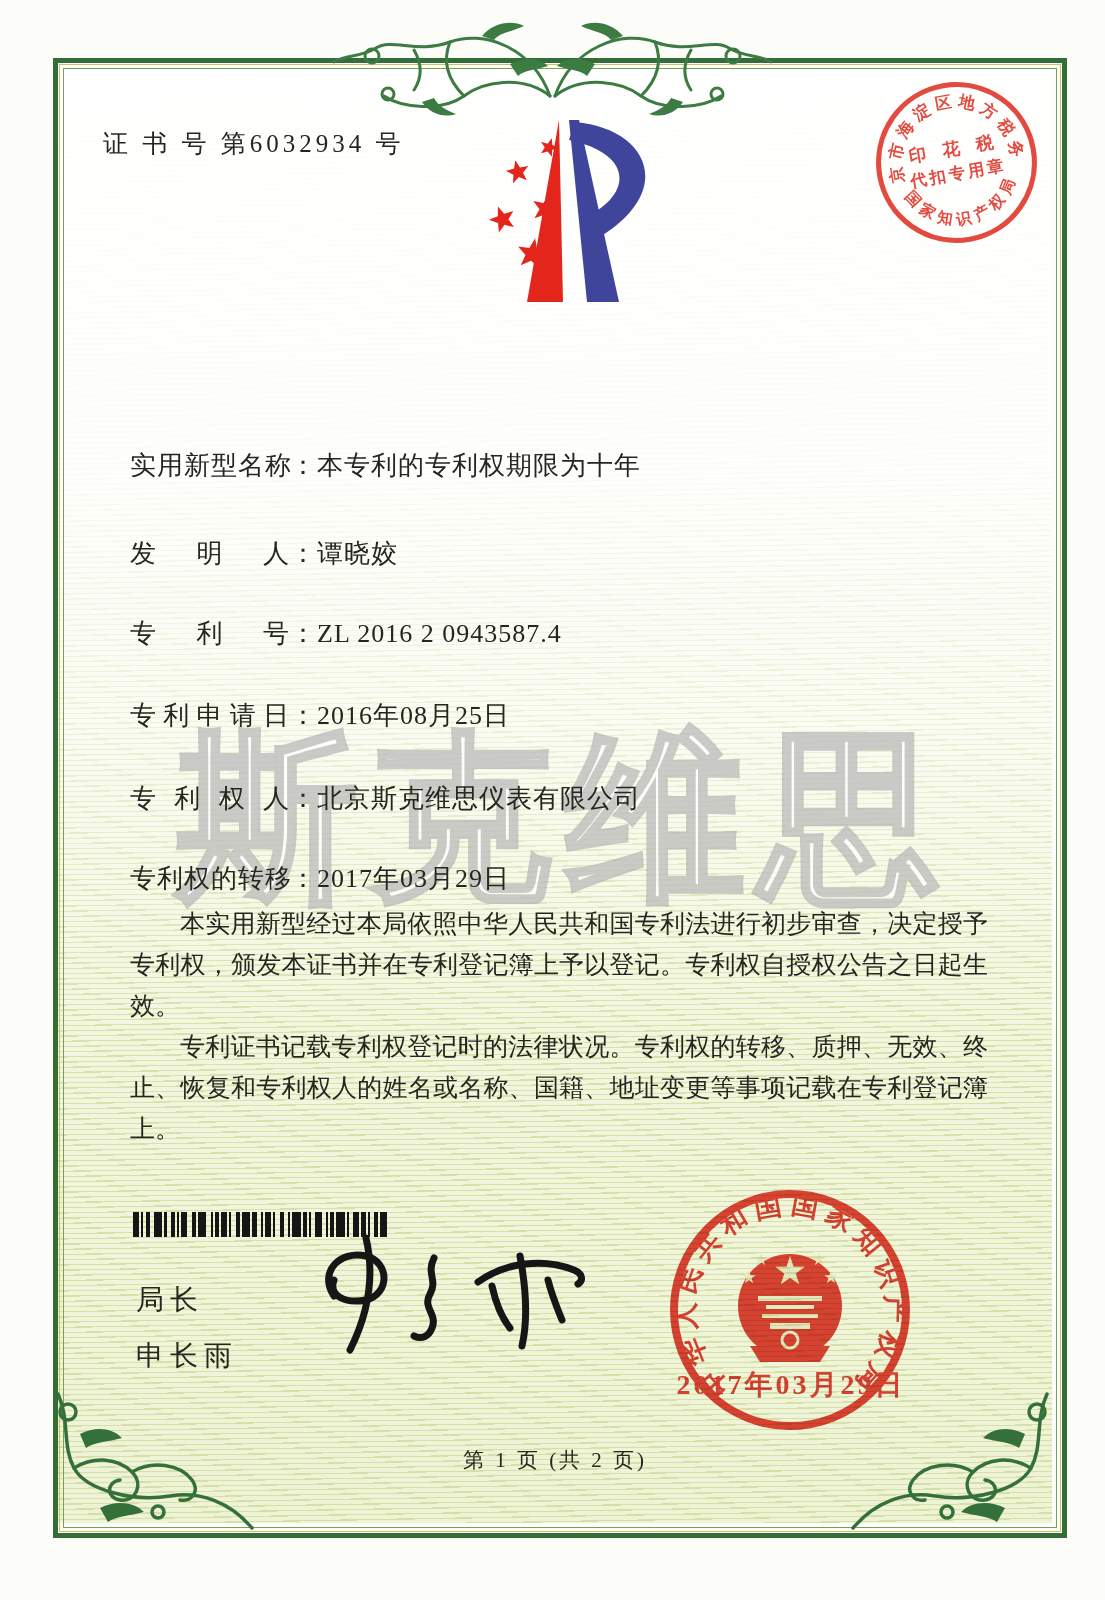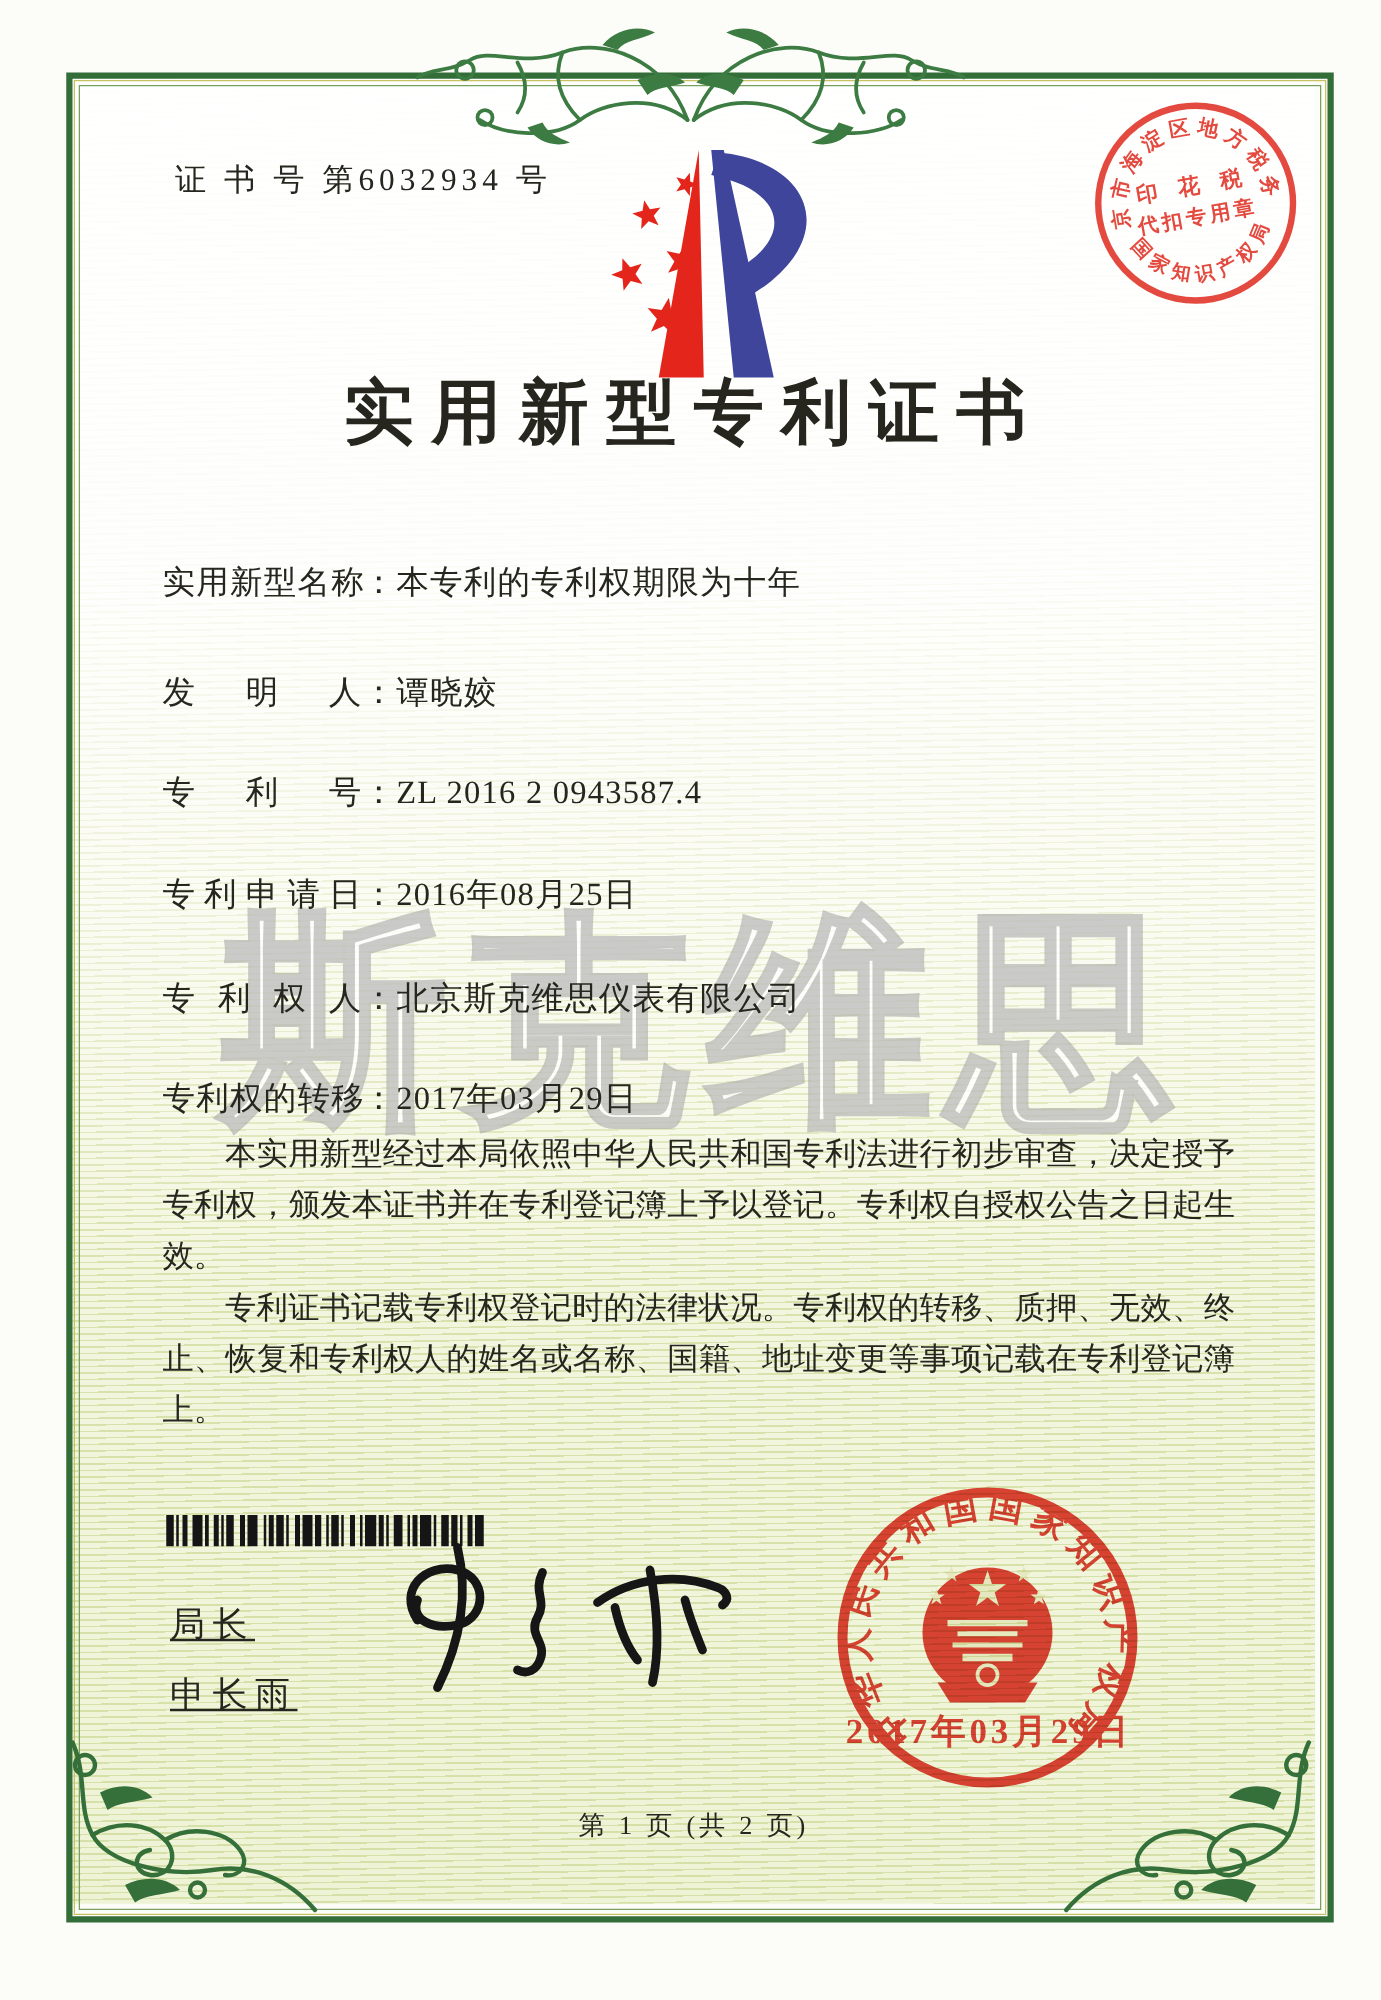--- a/index.html
+++ b/index.html
@@ -25,32 +25,32 @@
   
   .watermark{
     position:absolute;left:75px;top:728px;width:980px;z-index:2;
     text-align:center;font-family:"Liberation Sans","DejaVu Sans",sans-serif;
     font-weight:bold;font-size:180px;letter-spacing:14px;line-height:1;
     color:rgba(255,255,255,.92);
     -webkit-text-stroke:4px rgba(168,168,168,.75);
     opacity:.8;white-space:nowrap;
   }
   
-  .cert-no{position:absolute;left:103px;top:127px;z-index:5;font-size:25px;letter-spacing:4px;margin-left:37px;}
+  .cert-no{position:absolute;left:103px;top:127px;z-index:5;font-size:25px;letter-spacing:4px;}
   .main-title{position:absolute;left:53px;top:293px;width:1004px;z-index:5;text-align:center;
               font-size:56px;font-weight:bold;letter-spacing:14px;white-space:nowrap;}
   .fields{position:absolute;left:130px;top:448px;width:870px;z-index:5;}
   .frow{position:absolute;left:0;font-size:26px;white-space:nowrap;letter-spacing:1px;}
   .flabel{display:inline-block;width:160px;text-align:justify;text-align-last:justify;}
   .paras{position:absolute;left:130px;top:903px;width:858px;z-index:5;
          font-size:25px;line-height:41px;text-align:justify;}
   .paras p{margin:0;text-indent:2em;}
   .officer{position:absolute;left:136px;top:1272px;z-index:5;
            font-family:"Liberation Sans","DejaVu Sans",sans-serif;
-           font-size:28px;line-height:56px;letter-spacing:6px;text-decoration:underline;}
+           font-size:28px;line-height:56px;letter-spacing:6px;}
   .page-foot{position:absolute;left:53px;top:1446px;width:1004px;z-index:5;
              text-align:center;font-size:21px;letter-spacing:3px;}
   
   .barcode{position:absolute;left:133px;top:1212px;height:25px;z-index:5;display:flex;align-items:stretch;}
   .barcode span{display:block;}
   .barcode .bar{background:#151515;}
   
   .logo{position:absolute;left:447px;top:112px;z-index:5;}
   .tax-stamp{position:absolute;left:854px;top:60px;z-index:6;transform:rotate(-10deg);mix-blend-mode:multiply;}
   .big-seal{position:absolute;left:650px;top:1178px;z-index:6;mix-blend-mode:multiply;}
@@ -140,21 +140,20 @@
       </text>
       <path id="taxBot" d="M 45.6,125.4 A 60,60 0 0 0 154.4,125.4" fill="none"></path>
       <text font-size="15" letter-spacing="5" fill="#e2372b" font-weight="bold">
         <textPath href="#taxBot" startOffset="50%" text-anchor="middle">国家知识产权局</textPath>
       </text>
       <text x="100" y="92" text-anchor="middle" font-size="17" letter-spacing="6" fill="#e2372b" font-weight="bold">印 花 税</text>
       <text x="100" y="116" text-anchor="middle" font-size="16" letter-spacing="3" fill="#e2372b" font-weight="bold">代扣专用章</text>
     </g>
   </svg>
 
-  <div class="main-title">实用新型专利证书</div>
 
   <div class="fields">
     <div class="frow" style="top:0">
       <span class="flabel">实用新型名称</span><span>：</span><span>本专利的专利权期限为十年</span>
     </div>
     <div class="frow" style="top:88px">
       <span class="flabel">发明人</span><span>：</span><span>谭晓姣</span>
     </div>
     <div class="frow" style="top:168px">
       <span class="flabel">专利号</span><span>：</span><span>ZL 2016 2 0943587.4</span>

